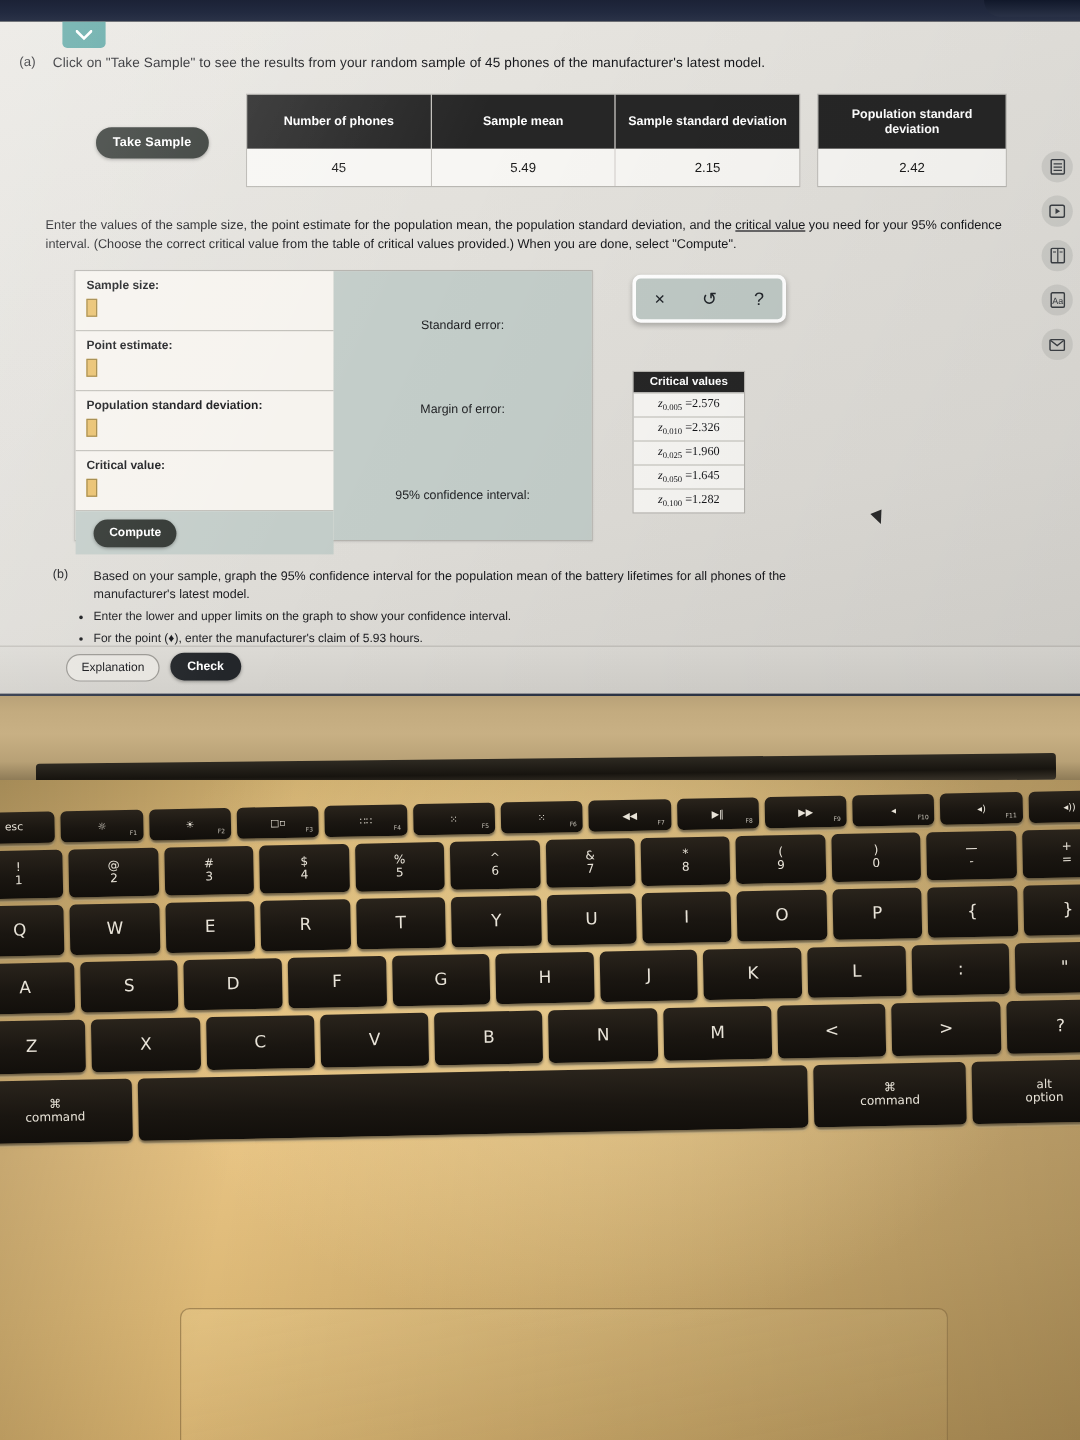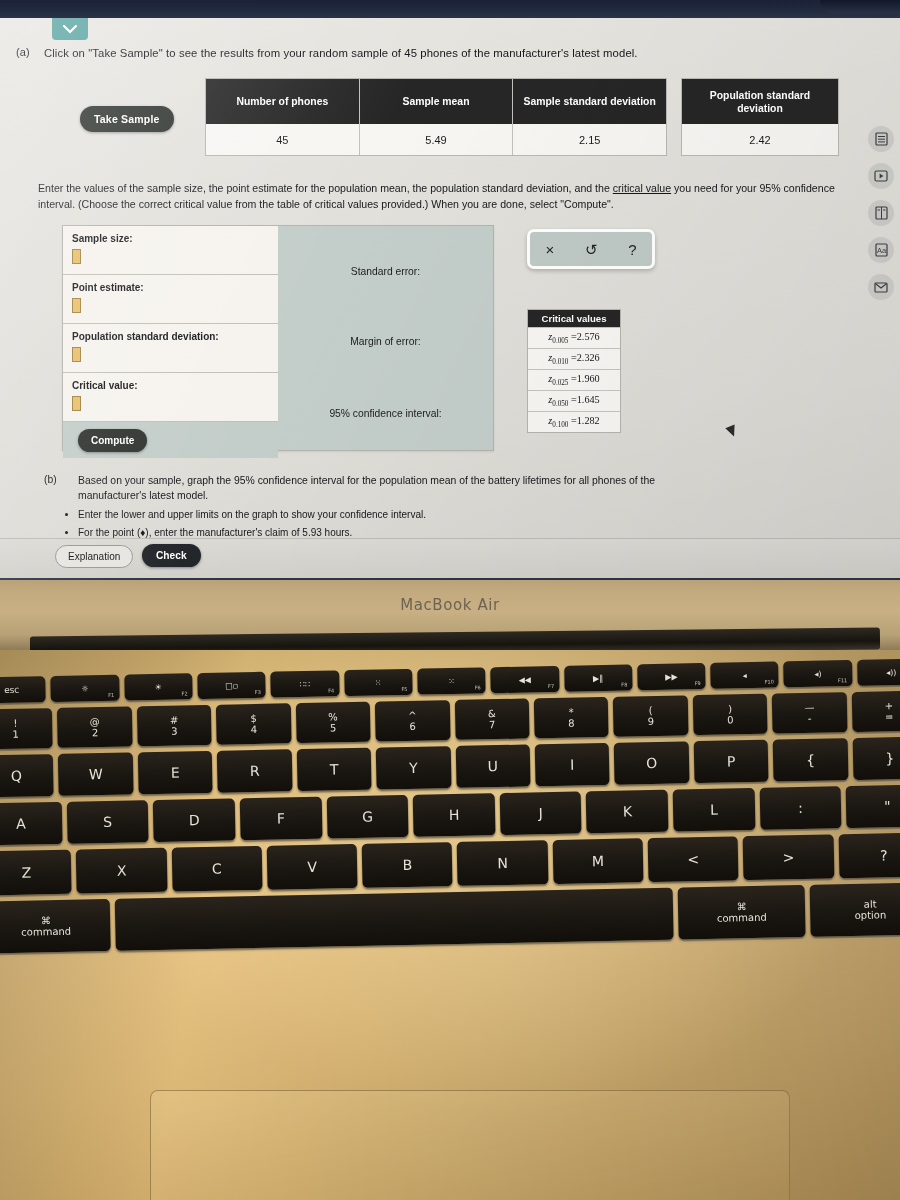--- a/index.html
+++ b/index.html
@@ -410,21 +410,20 @@
             <path d="M1.6 1.8 L7 6 L12.4 1.8" fill="none" stroke="#3b3f44" stroke-width="1.1"></path>
           </svg>
       </div>
     </div>
 
     <div class="cursor-arrow"></div>
     <div class="glare"></div>
   </div>
 
   <div class="lid-bottom"></div>
-  <div class="macbook-word">MacBook Air</div>
   <div class="hinge"></div>
 
   <div class="deck"></div>
 
   <div class="kbd">
 
     <div class="krow fn">
       <div class="key">
           <span class="small">esc</span>
         </div>

